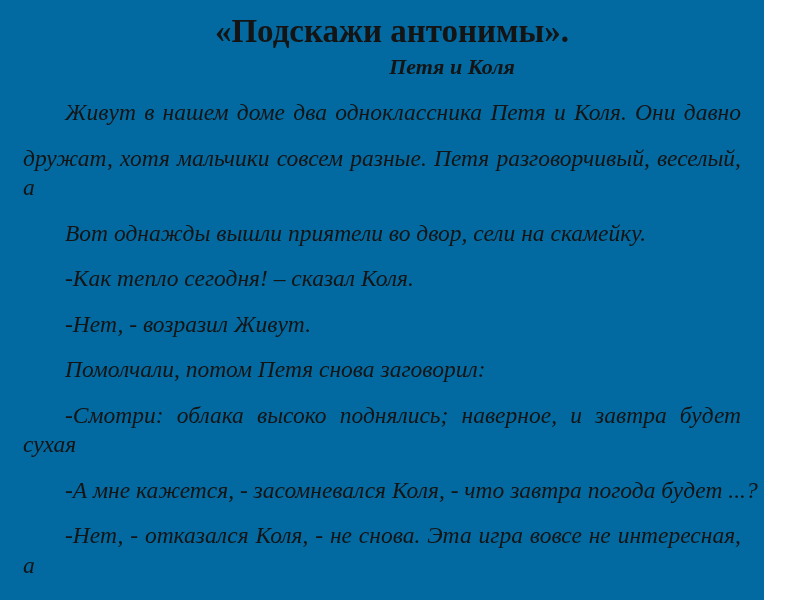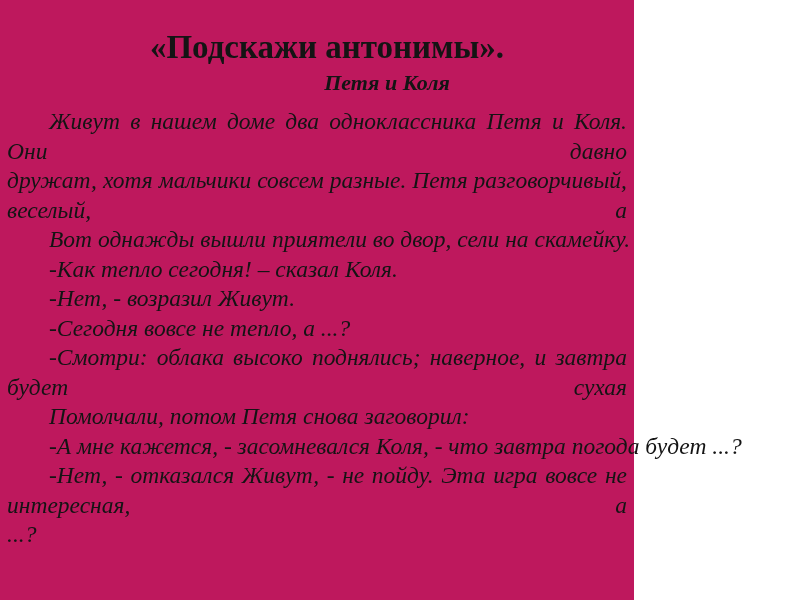--- a/index.html
+++ b/index.html
@@ -8,25 +8,25 @@
     background: #ffffff;
   }
   body {
     width: 800px;
     height: 600px;
     overflow: hidden;
     font-family: "Liberation Serif", serif;
     color: #141414;
   }
   .slide {
-    width: 634px;
+    width: 764px;
     height: 600px;
     box-sizing: border-box;
-    padding: 27px 7px 0 7px;
-    background: #be185d;
+    padding: 11px 7px 0 7px;
+    background: #0369a1;
   }
   .title {
     font-size: 33px;
     font-weight: bold;
     font-style: normal;
     text-align: center;
     padding-left: 20px;
     line-height: 40px;
     margin: 0;
   }
@@ -37,21 +37,21 @@
     text-align: center;
     padding-left: 140px;
     line-height: 31px;
     margin: 0 0 9px 0;
   }
   .body {
     font-style: italic;
     font-size: 23.5px;
   }
   .ln {
-    margin: 0;
+    margin: 16px;
     line-height: 29.5px;
     text-align: left;
   }
   .indent {
     text-indent: 42px;
   }
   .stretch {
     text-align: justify;
     text-align-last: justify;
   }
@@ -70,26 +70,25 @@
   <div class="body">
     <p class="ln indent stretch">Живут в нашем доме два одноклассника Петя и Коля. Они давно</p>
     <p class="ln stretch">дружат, хотя мальчики совсем разные. Петя разговорчивый, веселый, а</p>
 
     <p class="ln indent nowrap">Вот однажды вышли приятели во двор, сели на скамейку.</p>
 
     <p class="ln indent nowrap">-Как тепло сегодня! – сказал Коля.</p>
 
     <p class="ln indent nowrap">-Нет, - возразил Живут.</p>
 
-    <p class="ln indent nowrap">-Сегодня вовсе не тепло, а ...?</p>
+
+    <p class="ln indent nowrap">Помолчали, потом Петя снова заговорил:</p>
 
     <p class="ln indent stretch">-Смотри: облака высоко поднялись; наверное, и завтра будет сухая</p>
-
-    <p class="ln indent nowrap">Помолчали, потом Петя снова заговорил:</p>
 
     <p class="ln indent nowrap">-А мне кажется, - засомневался Коля, - что завтра погода будет ...?</p>
 
 
 
-    <p class="ln indent stretch">-Нет, - отказался Живут, - не пойду. Эта игра вовсе не интересная, а</p>
+    <p class="ln indent stretch">-Нет, - отказался Коля, - не снова. Эта игра вовсе не интересная, а</p>
     <p class="ln">...?</p>
   </div>
 </div>
 
 </body></html>

